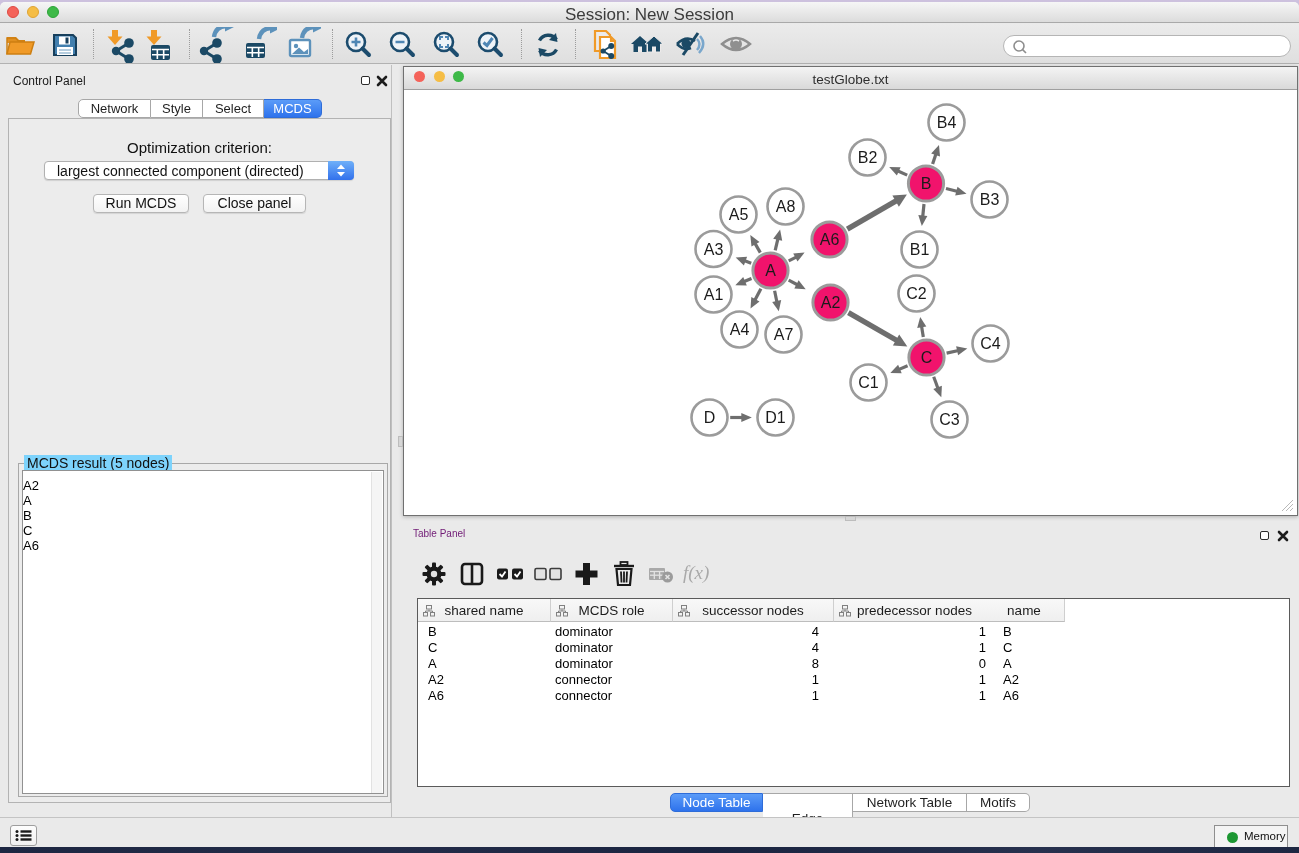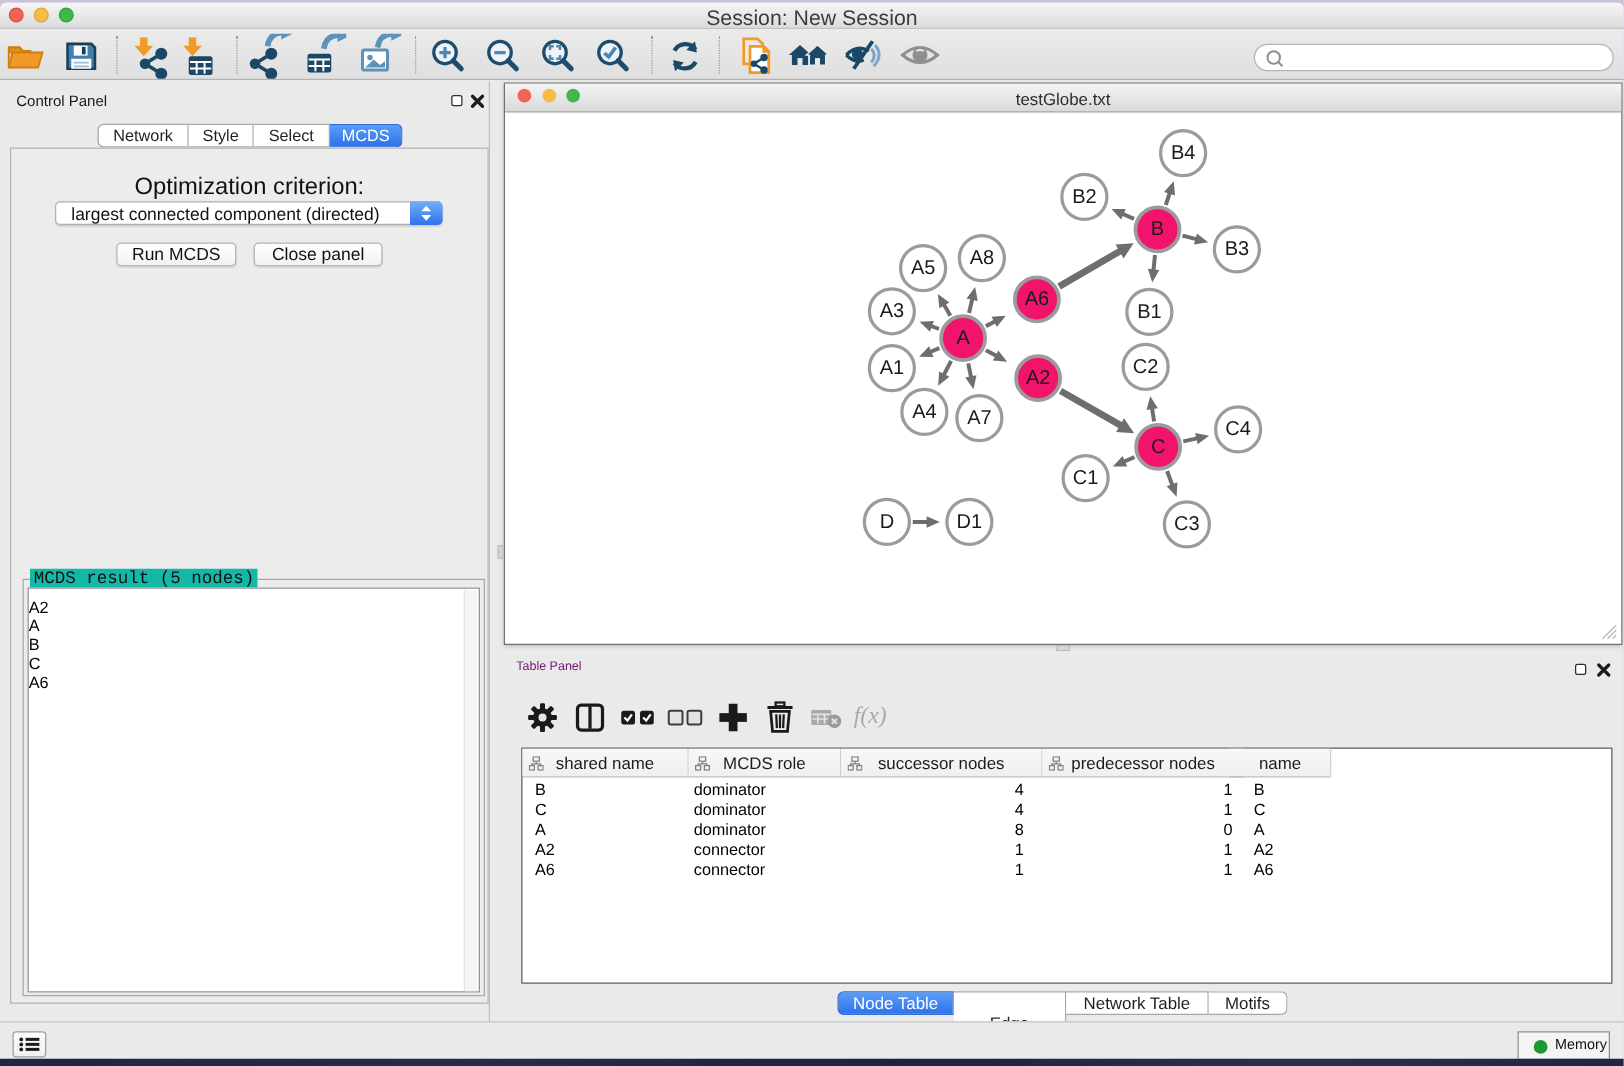--- a/index.html
+++ b/index.html
@@ -33,34 +33,34 @@
   border-radius:2px; background:#fff; }
 .tabs { position:absolute; display:flex; }
 .tab { font-size:13px; color:#1f1f1f; background:#fff; border:1px solid #a7a7a7;
   border-left:none; text-align:center; line-height:18px; height:19px; padding:0 14px; }
 .tab.first { border-left:1px solid #a7a7a7; border-radius:5px 0 0 5px; }
 .tab.last { border-radius:0 5px 5px 0; }
 .tab.sel { background:linear-gradient(#5b9cf8,#2e72ec); color:#fff; border-color:#2e6cd8; }
 #cbox { position:absolute; left:8px; top:53px; width:383px; height:685px;
   background:#ececec; border:1px solid #b3b3b3; }
 #optlabel { position:absolute; left:0; top:20px; width:100%; text-align:center;
-  font-size:19px; color:#111; }
+  font-size:15px; color:#111; }
 #combo { position:absolute; left:35px; top:42px; width:310px; height:19px;
   background:#fff; border:1px solid #b0b0b0; border-radius:4px;
   box-shadow:0 1px 1px rgba(0,0,0,.12); }
 #combo .ctext { position:absolute; left:12px; top:1px; font-size:14px; color:#111; }
 #combo .cbtn { position:absolute; right:-1px; top:-1px; width:26px; height:19px;
   background:linear-gradient(#6fb0f9,#3271ec); border-radius:0 4px 4px 0; }
 .btn { position:absolute; height:19px; background:linear-gradient(#ffffff,#f2f2f2);
   border:1px solid #b6b6b6; border-radius:4px; font-size:14px; color:#111;
   text-align:center; line-height:17px; box-shadow:0 1px 1px rgba(0,0,0,.10); }
 #groupbox { position:absolute; left:9px; top:344px; width:370px; height:334px;
   border:1px solid #a8a8a8; }
-#grouplabel { position:absolute; left:5px; top:-9px; background:#14b8a6;
-  padding:0 3px; font-size:14px; color:#111;font-family:Liberation Mono, monospace; }
+#grouplabel { position:absolute; left:5px; top:-9px; background:#7dd3fc;
+  padding:0 3px; font-size:14px; color:#111; }
 #mlist { position:absolute; left:3px; top:6px; width:362px; height:324px;
   background:#fff; border:1px solid #919191; }
 #mlist .li { font-size:13px; }
 #mlist { padding-top:7px; }
 #mlist .sb { position:absolute; right:1px; top:1px; width:11px; height:321px;
   background:#f5f5f5; border-left:1px solid #e2e2e2; }
 
 #netdesk { position:absolute; left:393px; top:63px; width:906px; height:456px; background:#eaeaea; }
 #netwin { position:absolute; left:403px; top:64px; width:895px; height:450px;
   border:1.5px solid #707070; background:#fff; box-shadow:0 1px 4px rgba(0,0,0,.25); }

